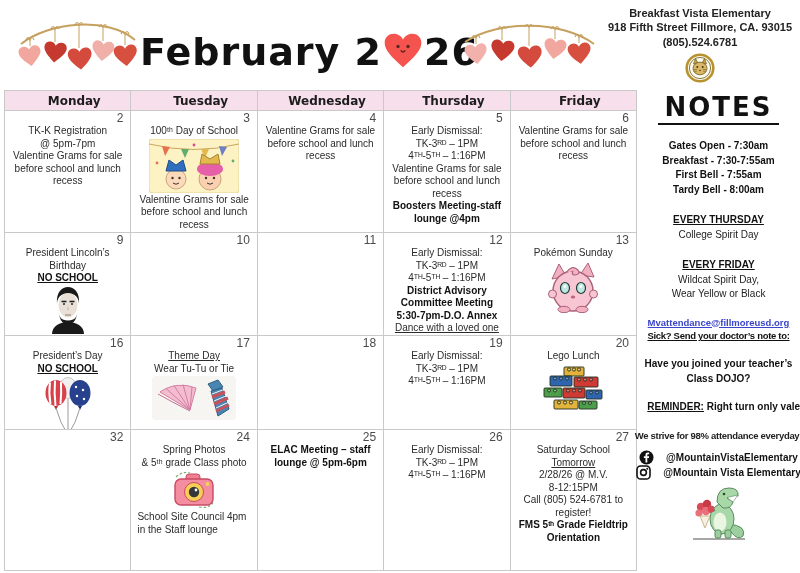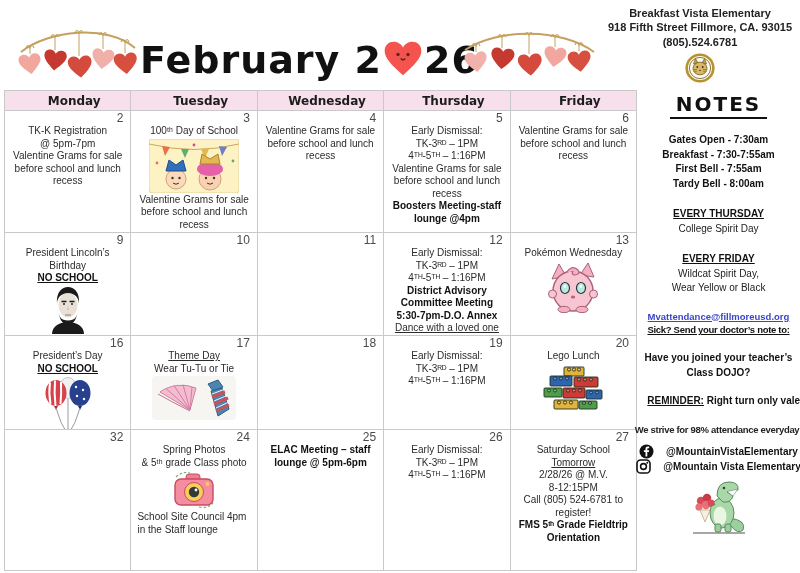--- a/index.html
+++ b/index.html
@@ -1,21 +1,21 @@
 <!DOCTYPE html>
 <html style="--header-pink: #f8dfec; --grid-gray: #c9c9c9; --link-blue: #3a45c8;"><head>
 <meta charset="utf-8">
 <style>
   * { margin:0; padding:0; box-sizing:border-box; }
   html,body { width:800px; height:573px; background:#fff; overflow:hidden;
     font-family:"Liberation Sans","DejaVu Sans",sans-serif; color:#2e2e2e; }
   .page { position:relative; width:800px; height:573px; }
 
   
-  .banner { position:absolute; top:16px; left:0; width:640px; height:88px; }
+  .banner { position:absolute; top:8px; left:0; width:640px; height:88px; }
   .hearts-left  { position:absolute; top:6px;  left:18px; }
   .hearts-right { position:absolute; top:8px;  left:462px; }
   .title { position:absolute; top:18px; left:140px; display:flex; align-items:center;
     font-family:"DejaVu Sans","Liberation Sans",sans-serif; font-weight:800;
     font-size:38px; letter-spacing:1px; color:#111; white-space:nowrap; }
   .title .heart-zero { margin:6px 1px 0 1px; }
 
   .school-block { position:absolute; top:6px; right:4px; width:192px; text-align:center;
     font-size:11px; font-weight:bold; line-height:1.3; color:#222; }
   .school-block .logo { margin-top:4px; }
@@ -40,21 +40,21 @@
   .cell-line { font-size:10px; line-height:1.25; color:#2b2b2b; width:100%; }
   .cell-line.b  { font-weight:bold; color:#111; }
   .cell-line.u  { text-decoration:underline; }
   .cell-line.bu { font-weight:bold; text-decoration:underline; color:#111; }
   .cell-line.left { text-align:left; padding-left:2px; }
   .cell-icon { margin:1px 0; line-height:0; }
 
   
   .notes { position:absolute; top:92px; left:637px; width:163px;
     display:flex; flex-direction:column; align-items:center; }
-  .notes-title { font-family:"DejaVu Sans",sans-serif; font-weight:800; font-size:20px;
+  .notes-title { font-family:"DejaVu Sans",sans-serif; font-weight:800; font-size:26px;
     letter-spacing:2px; color:#111; border-bottom:2.5px solid #111; padding:0 6px 1px 6px; }
   .note { font-size:10px; line-height:1.45; white-space:nowrap; color:#222; }
   .note.b  { font-weight:bold; color:#111; }
   .note.bu { font-weight:bold; text-decoration:underline; color:#111; }
   .note.snug { font-size:9.5px; letter-spacing:-0.3px; font-weight:bold; }
   .note.snug.bu { text-decoration:underline; }
   .note .prefix { font-weight:bold; text-decoration:underline;padding-left:17px; }
   .note.link { color:var(--link-blue,#3a45c8); text-decoration:underline; font-weight:bold;
     font-size:9.5px; cursor:pointer; }
   .social-row { display:flex; align-items:center; gap:12px; font-size:10px; font-weight:bold;
@@ -236,21 +236,21 @@
             <div class="date-num">12</div>
             <div class="cell-line">Early Dismissal:</div>
             <div class="cell-line">TK-3ᴿᴰ – 1PM</div>
             <div class="cell-line">4ᵀᴴ-5ᵀᴴ – 1:16PM</div>
             <div class="cell-line b">District Advisory Committee Meeting 5:30-7pm-D.O. Annex</div>
             <div class="cell-line u">Dance with a loved one</div>
             <div class="cell-line">@ 5:30pm-7pm</div>
           </div>
           <div class="day-cell">
             <div class="date-num">13</div>
-            <div class="cell-line">Pokémon Wednesday</div>
+            <div class="cell-line">Pokémon Sunday</div>
             <div class="cell-icon"><svg width="58" height="52" viewBox="0 0 58 52">
                 <polygon points="8,18 15,3 22,15" fill="#f3b0c1" stroke="#a9607a"></polygon>
                 <polygon points="36,14 44,2 50,16" fill="#f3b0c1" stroke="#a9607a"></polygon>
                 <circle cx="29" cy="30" r="20" fill="#f8c6d2" stroke="#a9607a" stroke-width="1.4"></circle>
                 <path d="M22,12 Q28,3 34,9 Q37,13 31,14 Q27,14 29,10" fill="#f3b0c1" stroke="#a9607a" stroke-width="1.2"></path>
                 <circle cx="8.5" cy="33" r="4" fill="#f8c6d2" stroke="#a9607a"></circle>
                 <circle cx="49.5" cy="33" r="4" fill="#f8c6d2" stroke="#a9607a"></circle>
                 <ellipse cx="21" cy="27" rx="4.5" ry="5.5" fill="#bfe7e2" stroke="#1c3b3a" stroke-width="1.2"></ellipse>
                 <ellipse cx="37" cy="27" rx="4.5" ry="5.5" fill="#bfe7e2" stroke="#1c3b3a" stroke-width="1.2"></ellipse>
                 <circle cx="21" cy="25.5" r="1.4" fill="#fff"></circle>

